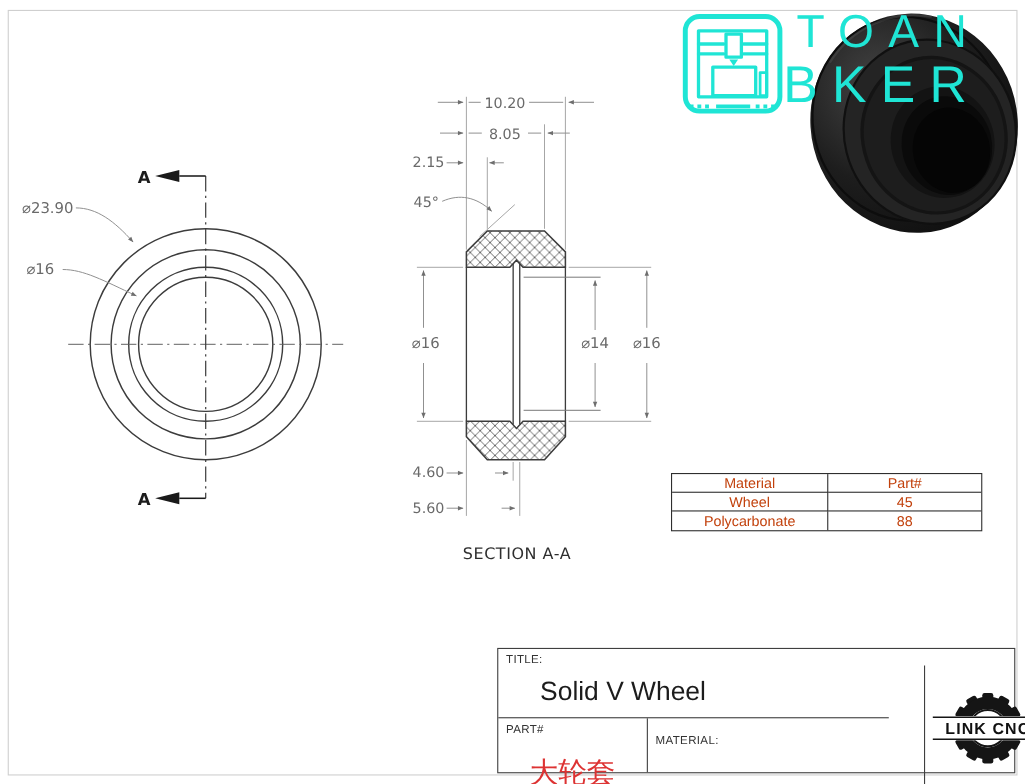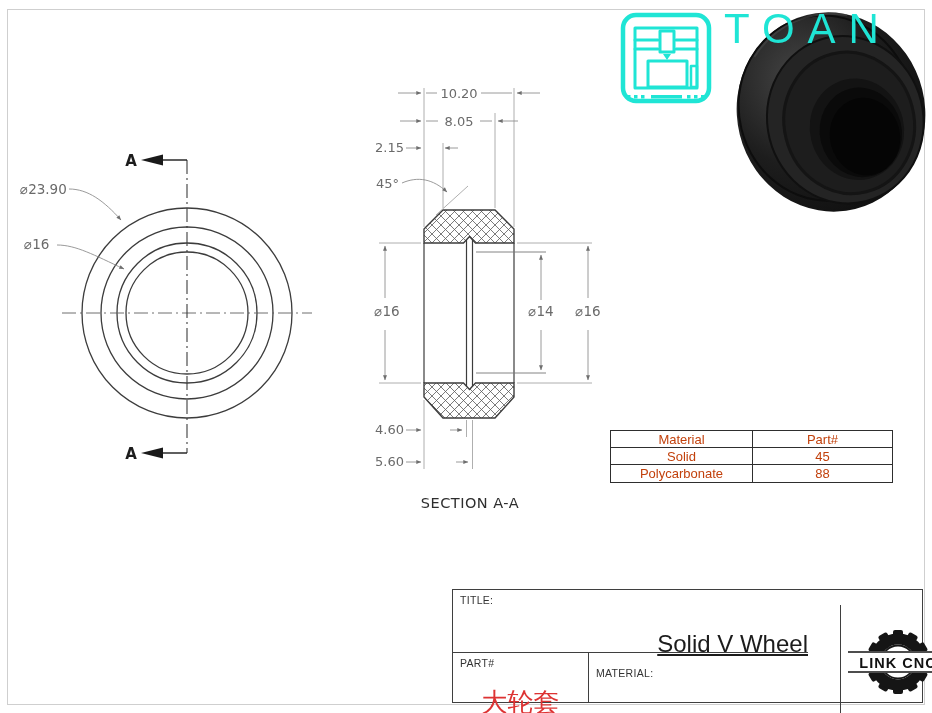--- a/index.html
+++ b/index.html
@@ -32,21 +32,21 @@
   .tblock{position:absolute;left:452px;top:589px;width:471px;height:114px;
           border:1.5px solid #3f3f3f;box-sizing:border-box;color:#2b2b2b;}
   .tb-title-row{position:absolute;left:0;top:0;width:355px;height:63px;
                 border-bottom:1.5px solid #3f3f3f;box-sizing:border-box;}
   .tb-part-cell{position:absolute;left:0;top:63px;width:136px;height:49px;
                 border-right:1.2px solid #3f3f3f;box-sizing:border-box;}
   .tb-mat-cell{position:absolute;left:136px;top:73px;width:219px;height:49px;}
   .tb-logo-cell{position:absolute;left:355px;top:15px;width:114px;height:111px;
                 border-left:1.5px solid #3f3f3f;box-sizing:border-box;margin-left:32px;}
   .tb-label{font-size:10.5px;color:#333;padding:4px 0 0 7px;letter-spacing:.3px;}
-  .tb-title{font-size:24px;color:#1c1c1c;text-align:right;margin-top:24px;padding-left:38px;text-decoration:underline;}
+  .tb-title{font-size:24px;color:#1c1c1c;text-align:left;margin-top:9px;padding-left:38px;}
   .tb-part-value{font-size:26px;color:#dd3333;text-align:center;margin-top:16px;}
 </style>
 </head>
 <body>
 
 <div class="page">
 
   <div class="frame"></div>
 
   <svg class="abs" style="left:0;top:0" width="932" height="713" viewBox="0 0 932 713">
@@ -208,26 +208,27 @@
         <rect x="651" y="95" width="31" height="3.5"></rect>
         <rect x="687" y="95" width="3.5" height="3.5"></rect>
           <rect x="694" y="95" width="3.5" height="3.5"></rect>
           <rect x="701" y="95" width="3.5" height="3.5"></rect>
       </g>
     </g>
   </svg>
 
   <div class="brand-text">
     <div class="brand-l1">TOAN</div>
+    <div class="brand-l2">BKER</div>
   </div>
 
   <div class="mat-table">
     <div class="c">Material</div>
     <div class="c last-col">Part#</div>
-    <div class="c">Solid</div>
+    <div class="c">Wheel</div>
     <div class="c last-col">45</div>
     <div class="c last-row">Polycarbonate</div>
     <div class="c last-col last-row">88</div>
   </div>
 
   <div class="tblock">
     <div class="tb-title-row">
       <div class="tb-label">TITLE:</div>
       <div class="tb-title">Solid V Wheel</div>
     </div>

